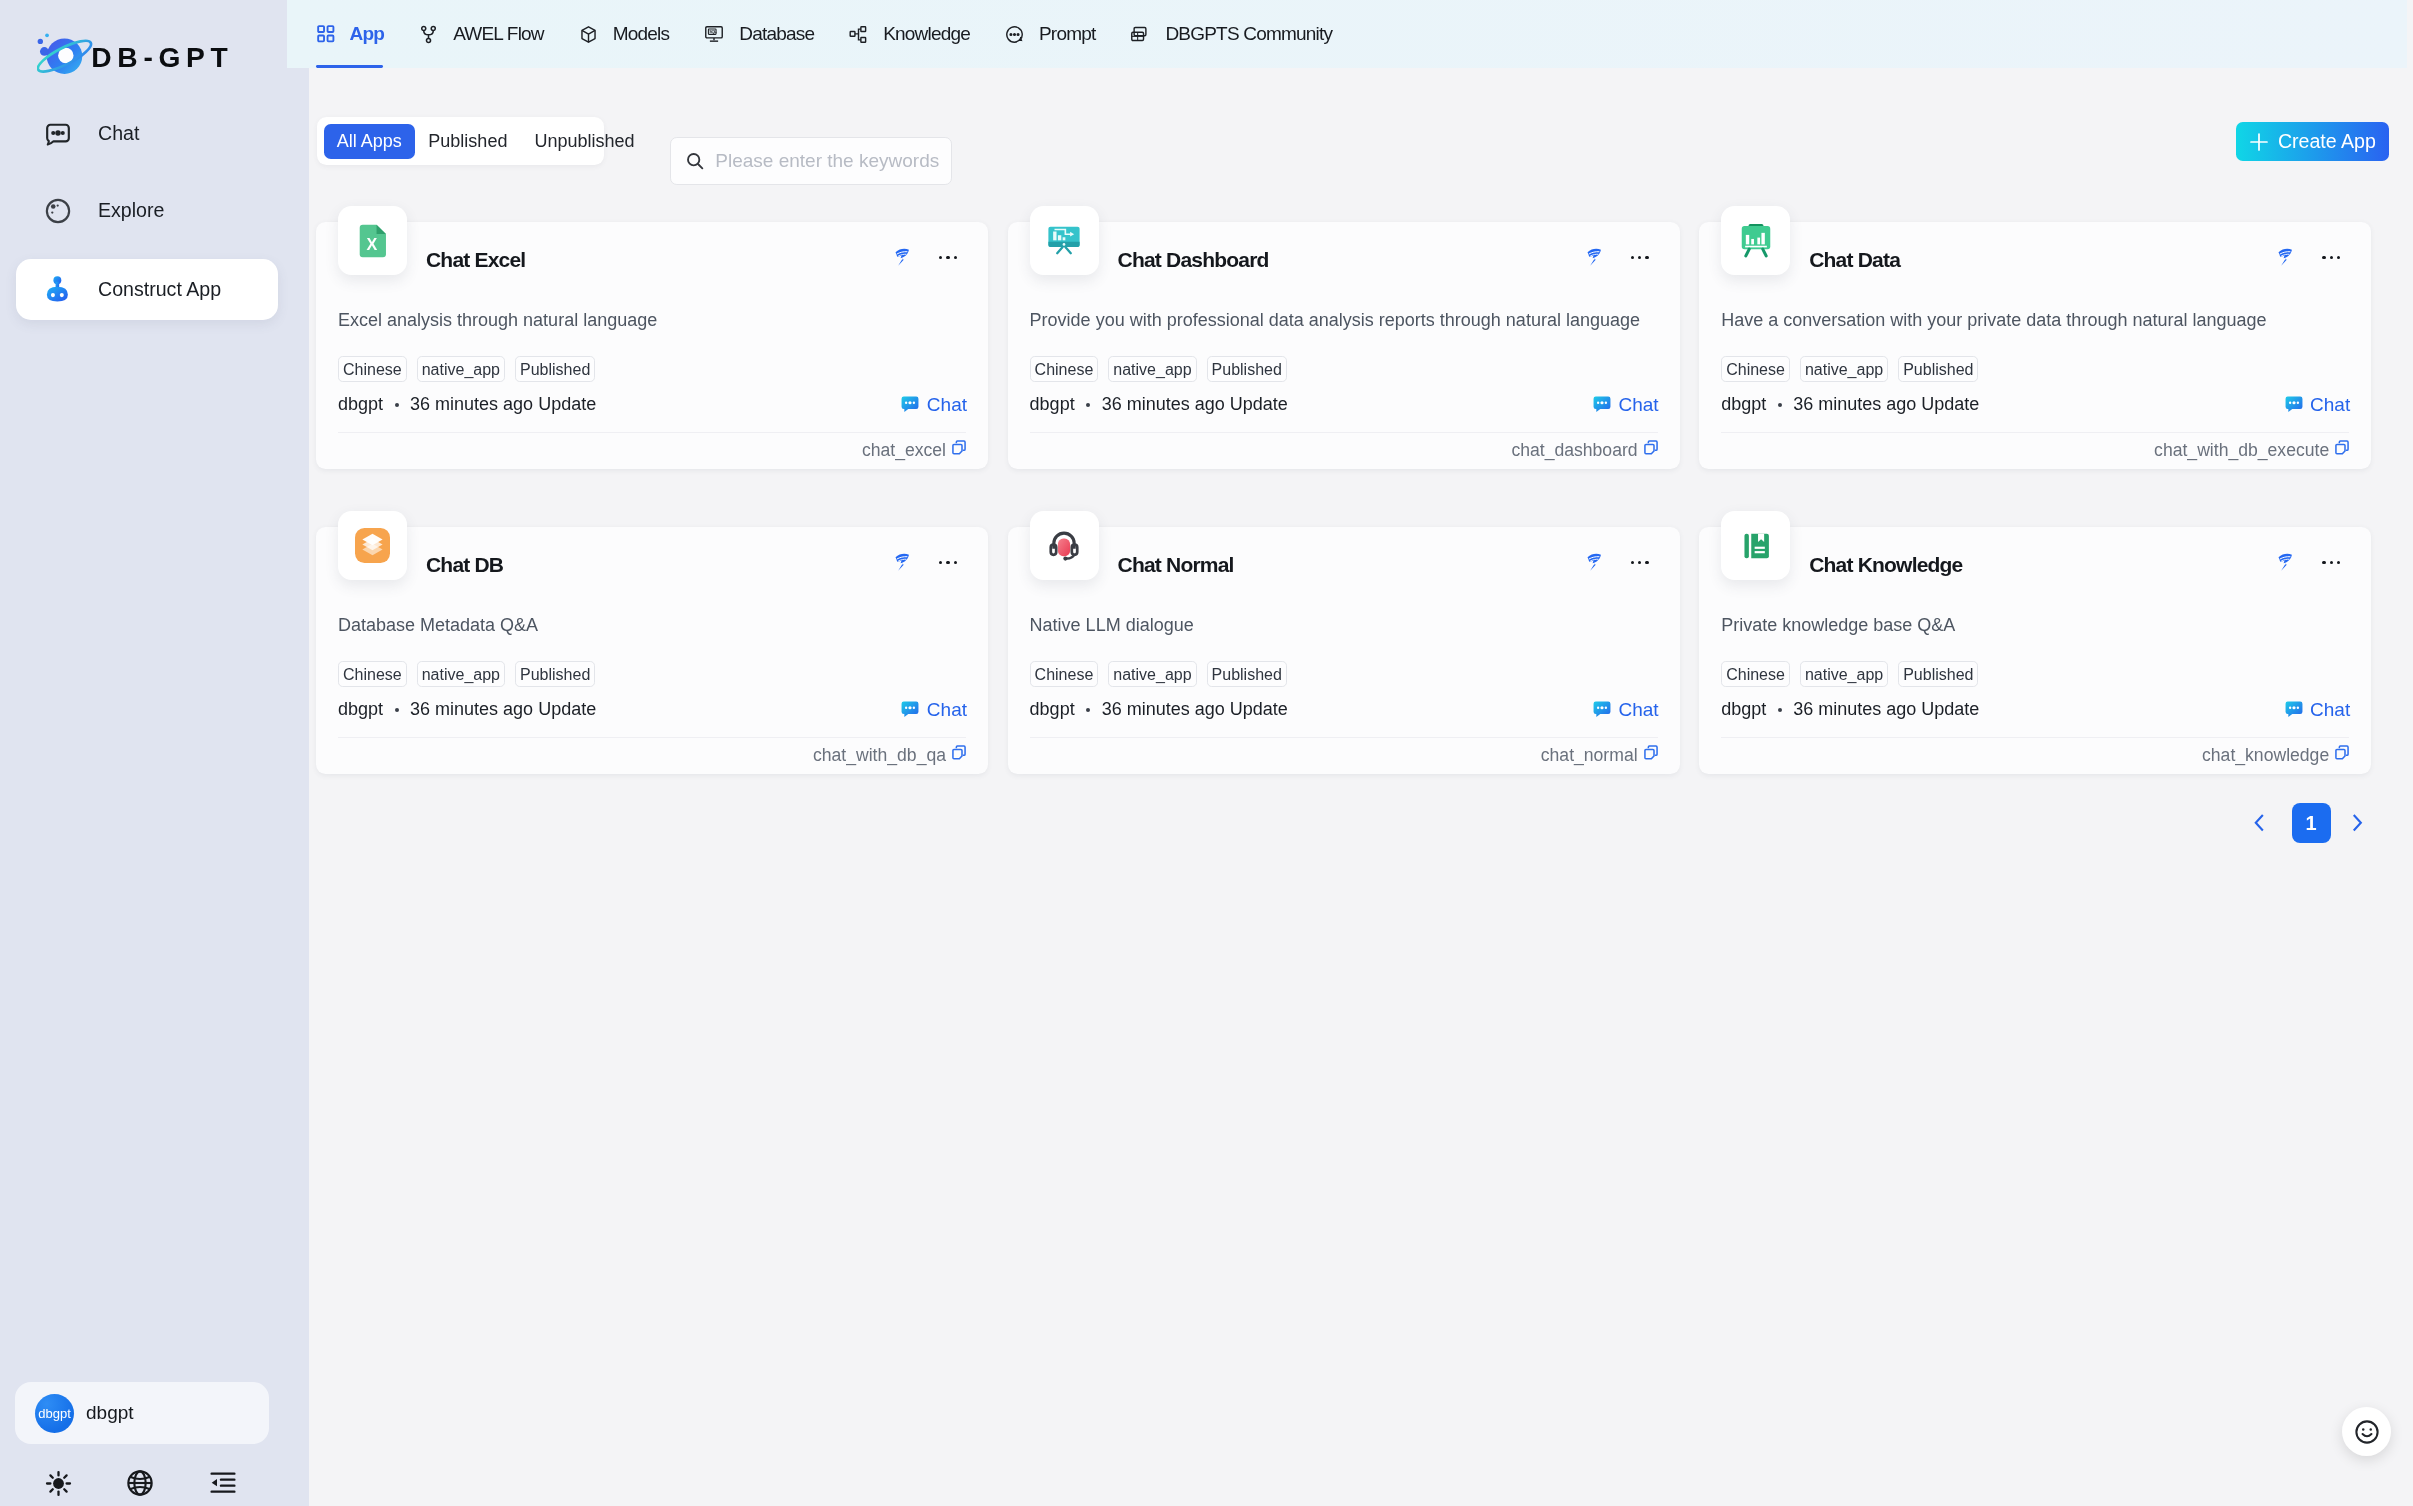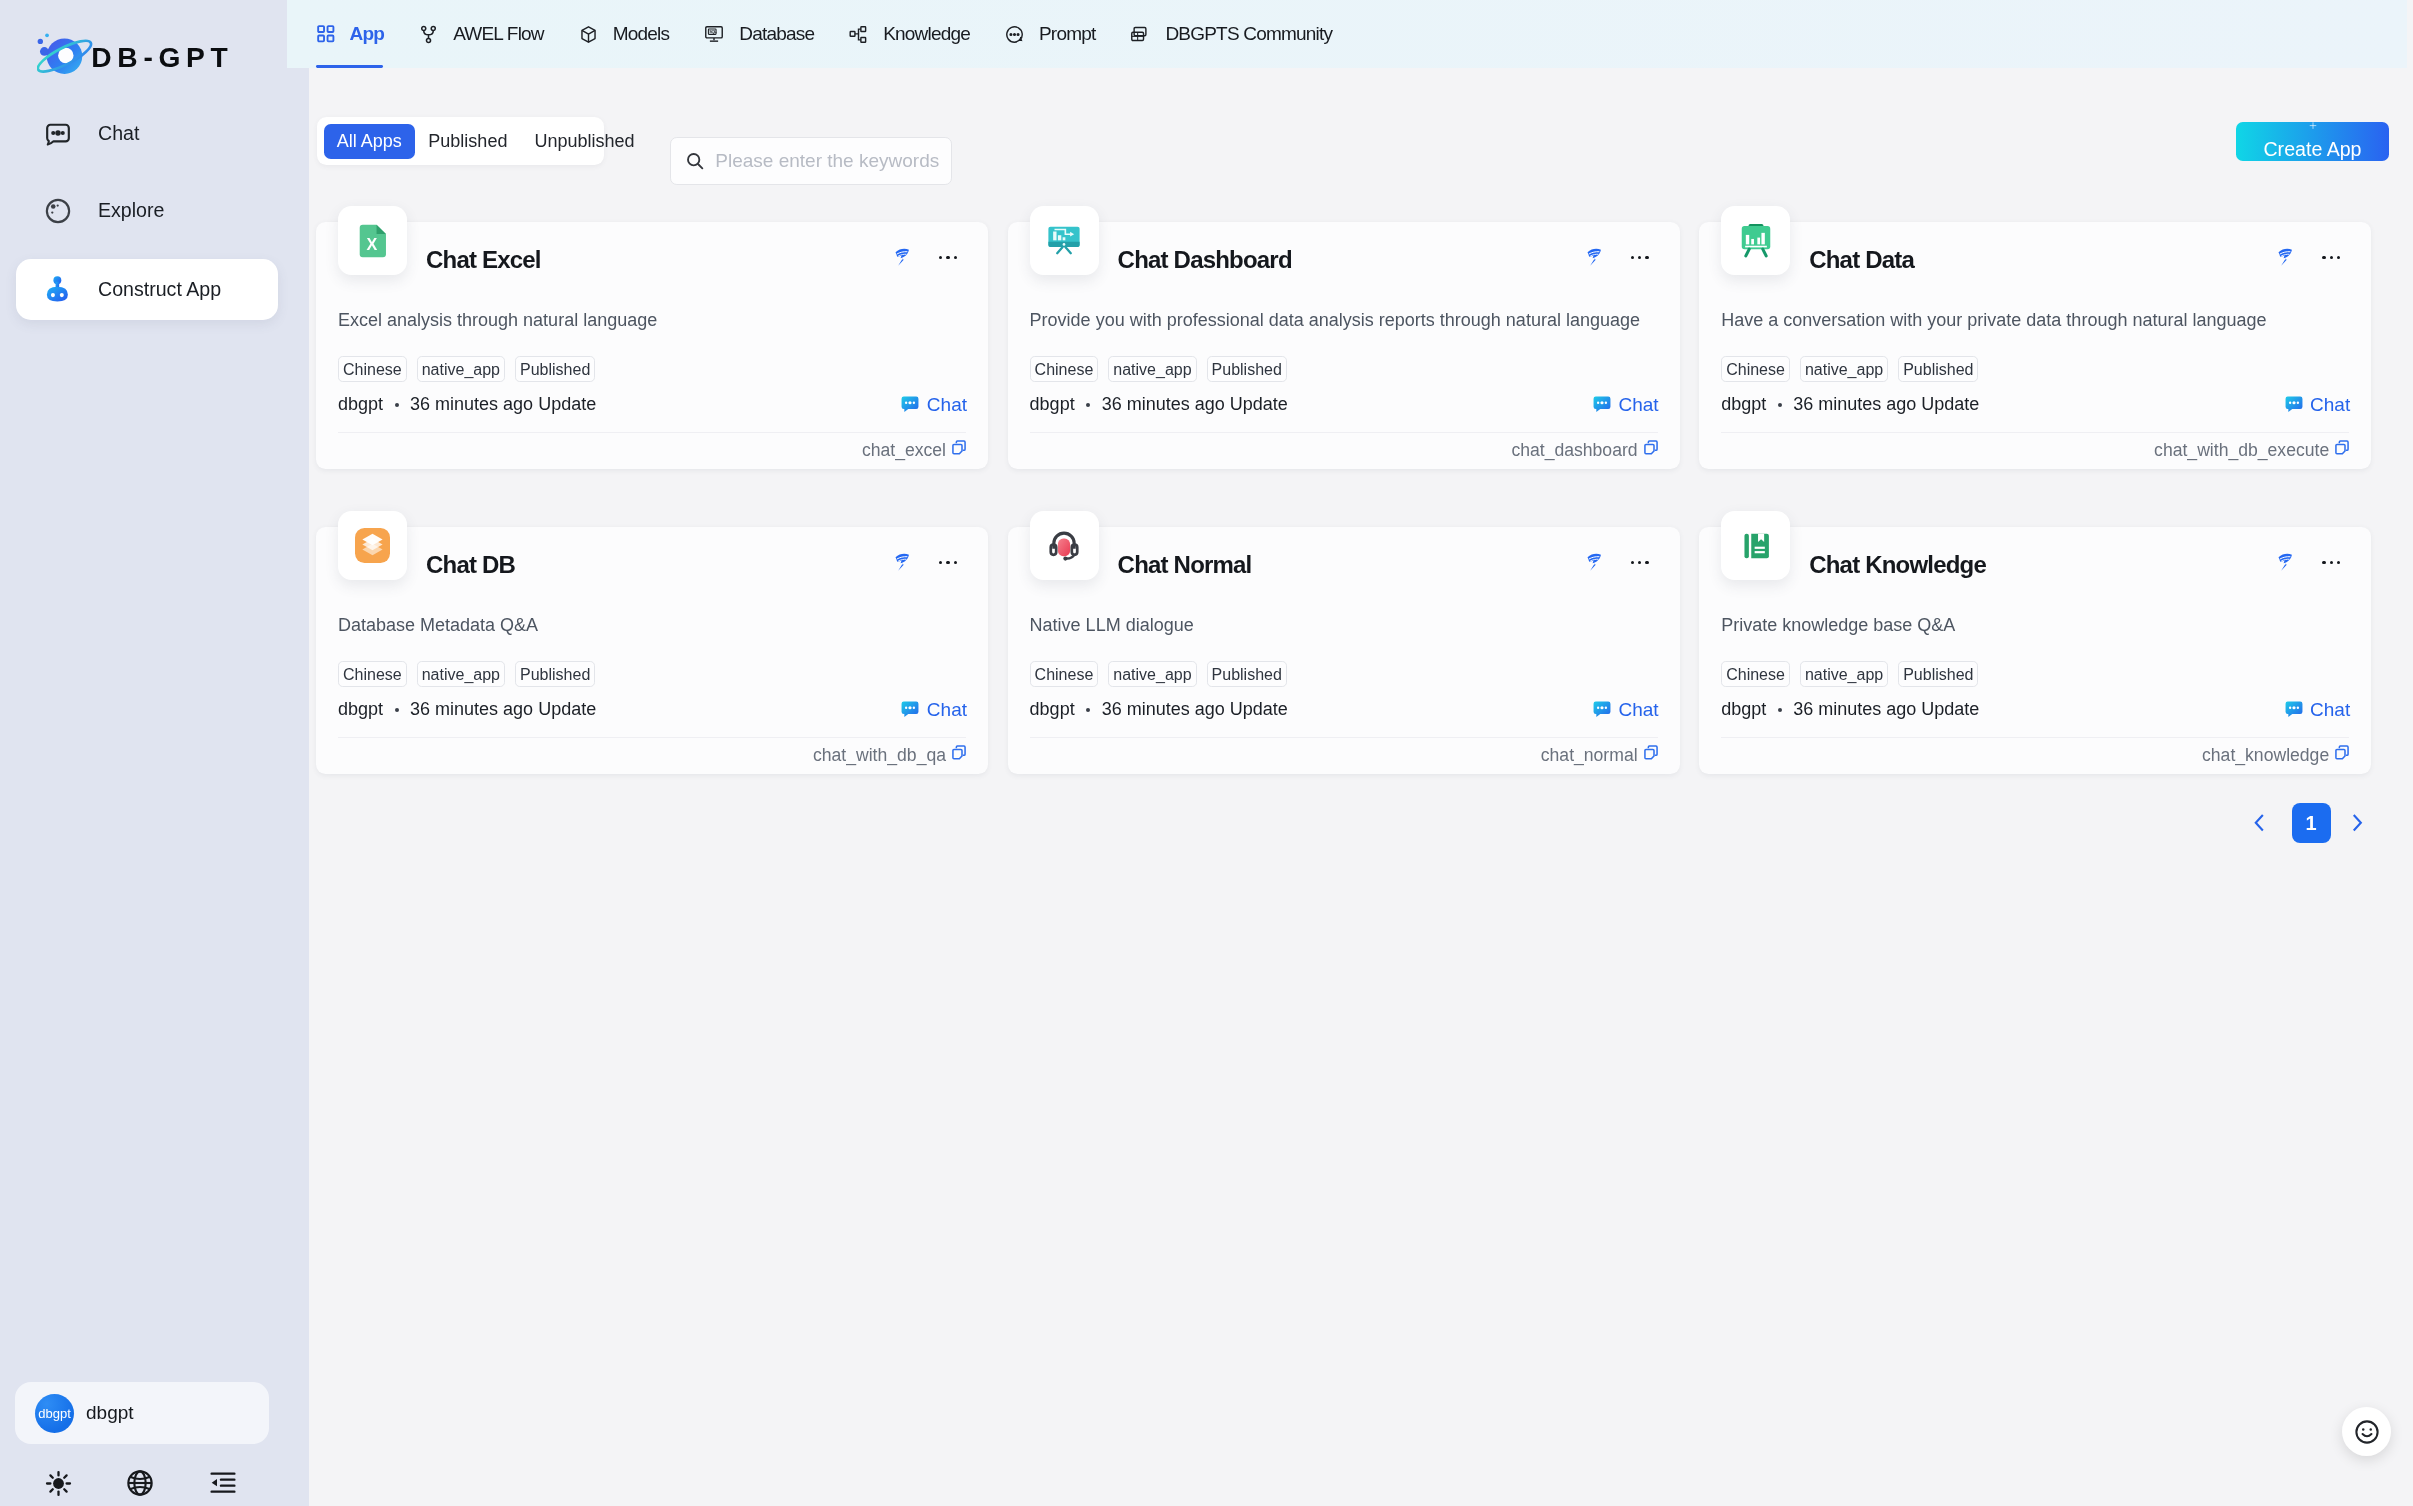--- a/index.html
+++ b/index.html
@@ -32,27 +32,27 @@
   .tab.active { color:#2d63ea; font-weight:700; }
   .tab.active:after { content:""; position:absolute; left:-1.4px; bottom:0; width:100%; height:3.4px; background:#2d63ea; border-radius:1.4px; }
 
   
   .seg { position:absolute; left:317px; top:117px; width:287px; height:48px; background:#fff; border-radius:9.5px; box-shadow:0 1.4px 5.4px rgba(60,70,90,.06); display:flex; align-items:center; padding:0 6.8px; }
   .seg { white-space:nowrap; }
   .seg .opt { font-size:18px; color:#23262c; padding:0 13.5px; }
   .seg .opt.on { background:#2d63ea; color:#fff; border-radius:6.8px; height:35px; line-height:35px; padding:0 13px; margin-right:0; }
   .search { position:absolute; left:670px; top:117px; width:282px; height:48px; background:#fdfdfe; border:1.4px solid #e4e5e9; border-radius:6.8px; display:flex; align-items:center; padding-left:13.5px;margin-top:20px; }
   .search .ph { color:#b7bbc4; font-size:19px; margin-left:10.8px; white-space:nowrap; }
-  .createapp { position:absolute; left:2236px; top:122px; width:153px; height:39px; border-radius:6.8px; background:linear-gradient(90deg,#10d6e6 0%,#2a62f1 100%); color:#fff; font-size:19.6px; display:flex; align-items:center; justify-content:center; gap:8.8px; white-space:nowrap;flex-direction:column; }
+  .createapp { position:absolute; left:2236px; top:122px; width:153px; height:39px; border-radius:6.8px; background:linear-gradient(90deg,#10d6e6 0%,#2a62f1 100%); color:#fff; font-size:19.6px; display:flex; align-items:center; justify-content:center; gap:8.8px; white-space:nowrap; }
 
   
   .grid { position:absolute; left:316px; top:222px; width:2055px; display:grid; grid-template-columns:repeat(3,672px); column-gap:19.6px; row-gap:58px; }
   .card { position:relative; width:672px; height:247px; background:#fcfcfd; border-radius:9.5px; box-shadow:0 1.4px 5.4px rgba(60,70,90,.07); }
   .tile { position:absolute; left:22px; top:-16px; width:69px; height:69px; border-radius:13.5px; background:#fff; box-shadow:0 5.4px 13.5px rgba(60,70,90,.10); display:flex; align-items:center; justify-content:center; }
-  .card .title { position:absolute; left:110px; top:24px; font-size:24px; line-height:27px; letter-spacing:-0.8px; font-weight:700; color:#15181d; white-space:nowrap; }
+  .card .title { position:absolute; left:110px; top:24px; font-size:21px; line-height:27px; letter-spacing:-0.8px; font-weight:700; color:#15181d; white-space:nowrap; }
   .card .wing { position:absolute; left:579px; top:26px; }
   .card .dots { position:absolute; left:623px; top:34px; width:30px; display:flex; gap:4px; }
   .card .dots i { width:3.4px; height:3.4px; border-radius:50%; background:#14171c; }
   .card .desc { position:absolute; left:22px; top:72px; font-size:18px; color:#4d5561; line-height:24px; white-space:nowrap;margin-top:14px; }
   .card .tags { position:absolute; left:22px; top:134px; display:flex; gap:10px; }
   .tag { font-size:16px; color:#2f353f; border:0.7px solid #e3e5ea; border-radius:4.7px; height:26px; line-height:25px; padding:0 4px; background:#fdfdfe; }
   .card .meta { position:absolute; left:22px; right:21px; top:169px; height:27px; display:flex; align-items:center; font-size:18px; color:#1b1f26; }
   .meta .dot { width:4px; height:4px; border-radius:50%; background:#3a3f48; margin:0 11.5px; }
   .meta .chatlink { margin-left:auto; display:flex; align-items:center; gap:7.4px; color:#2563eb; font-size:19px; }
   .card .divider { position:absolute; left:22px; right:22px; top:210px; border-top:1.4px solid #efeff3; }

